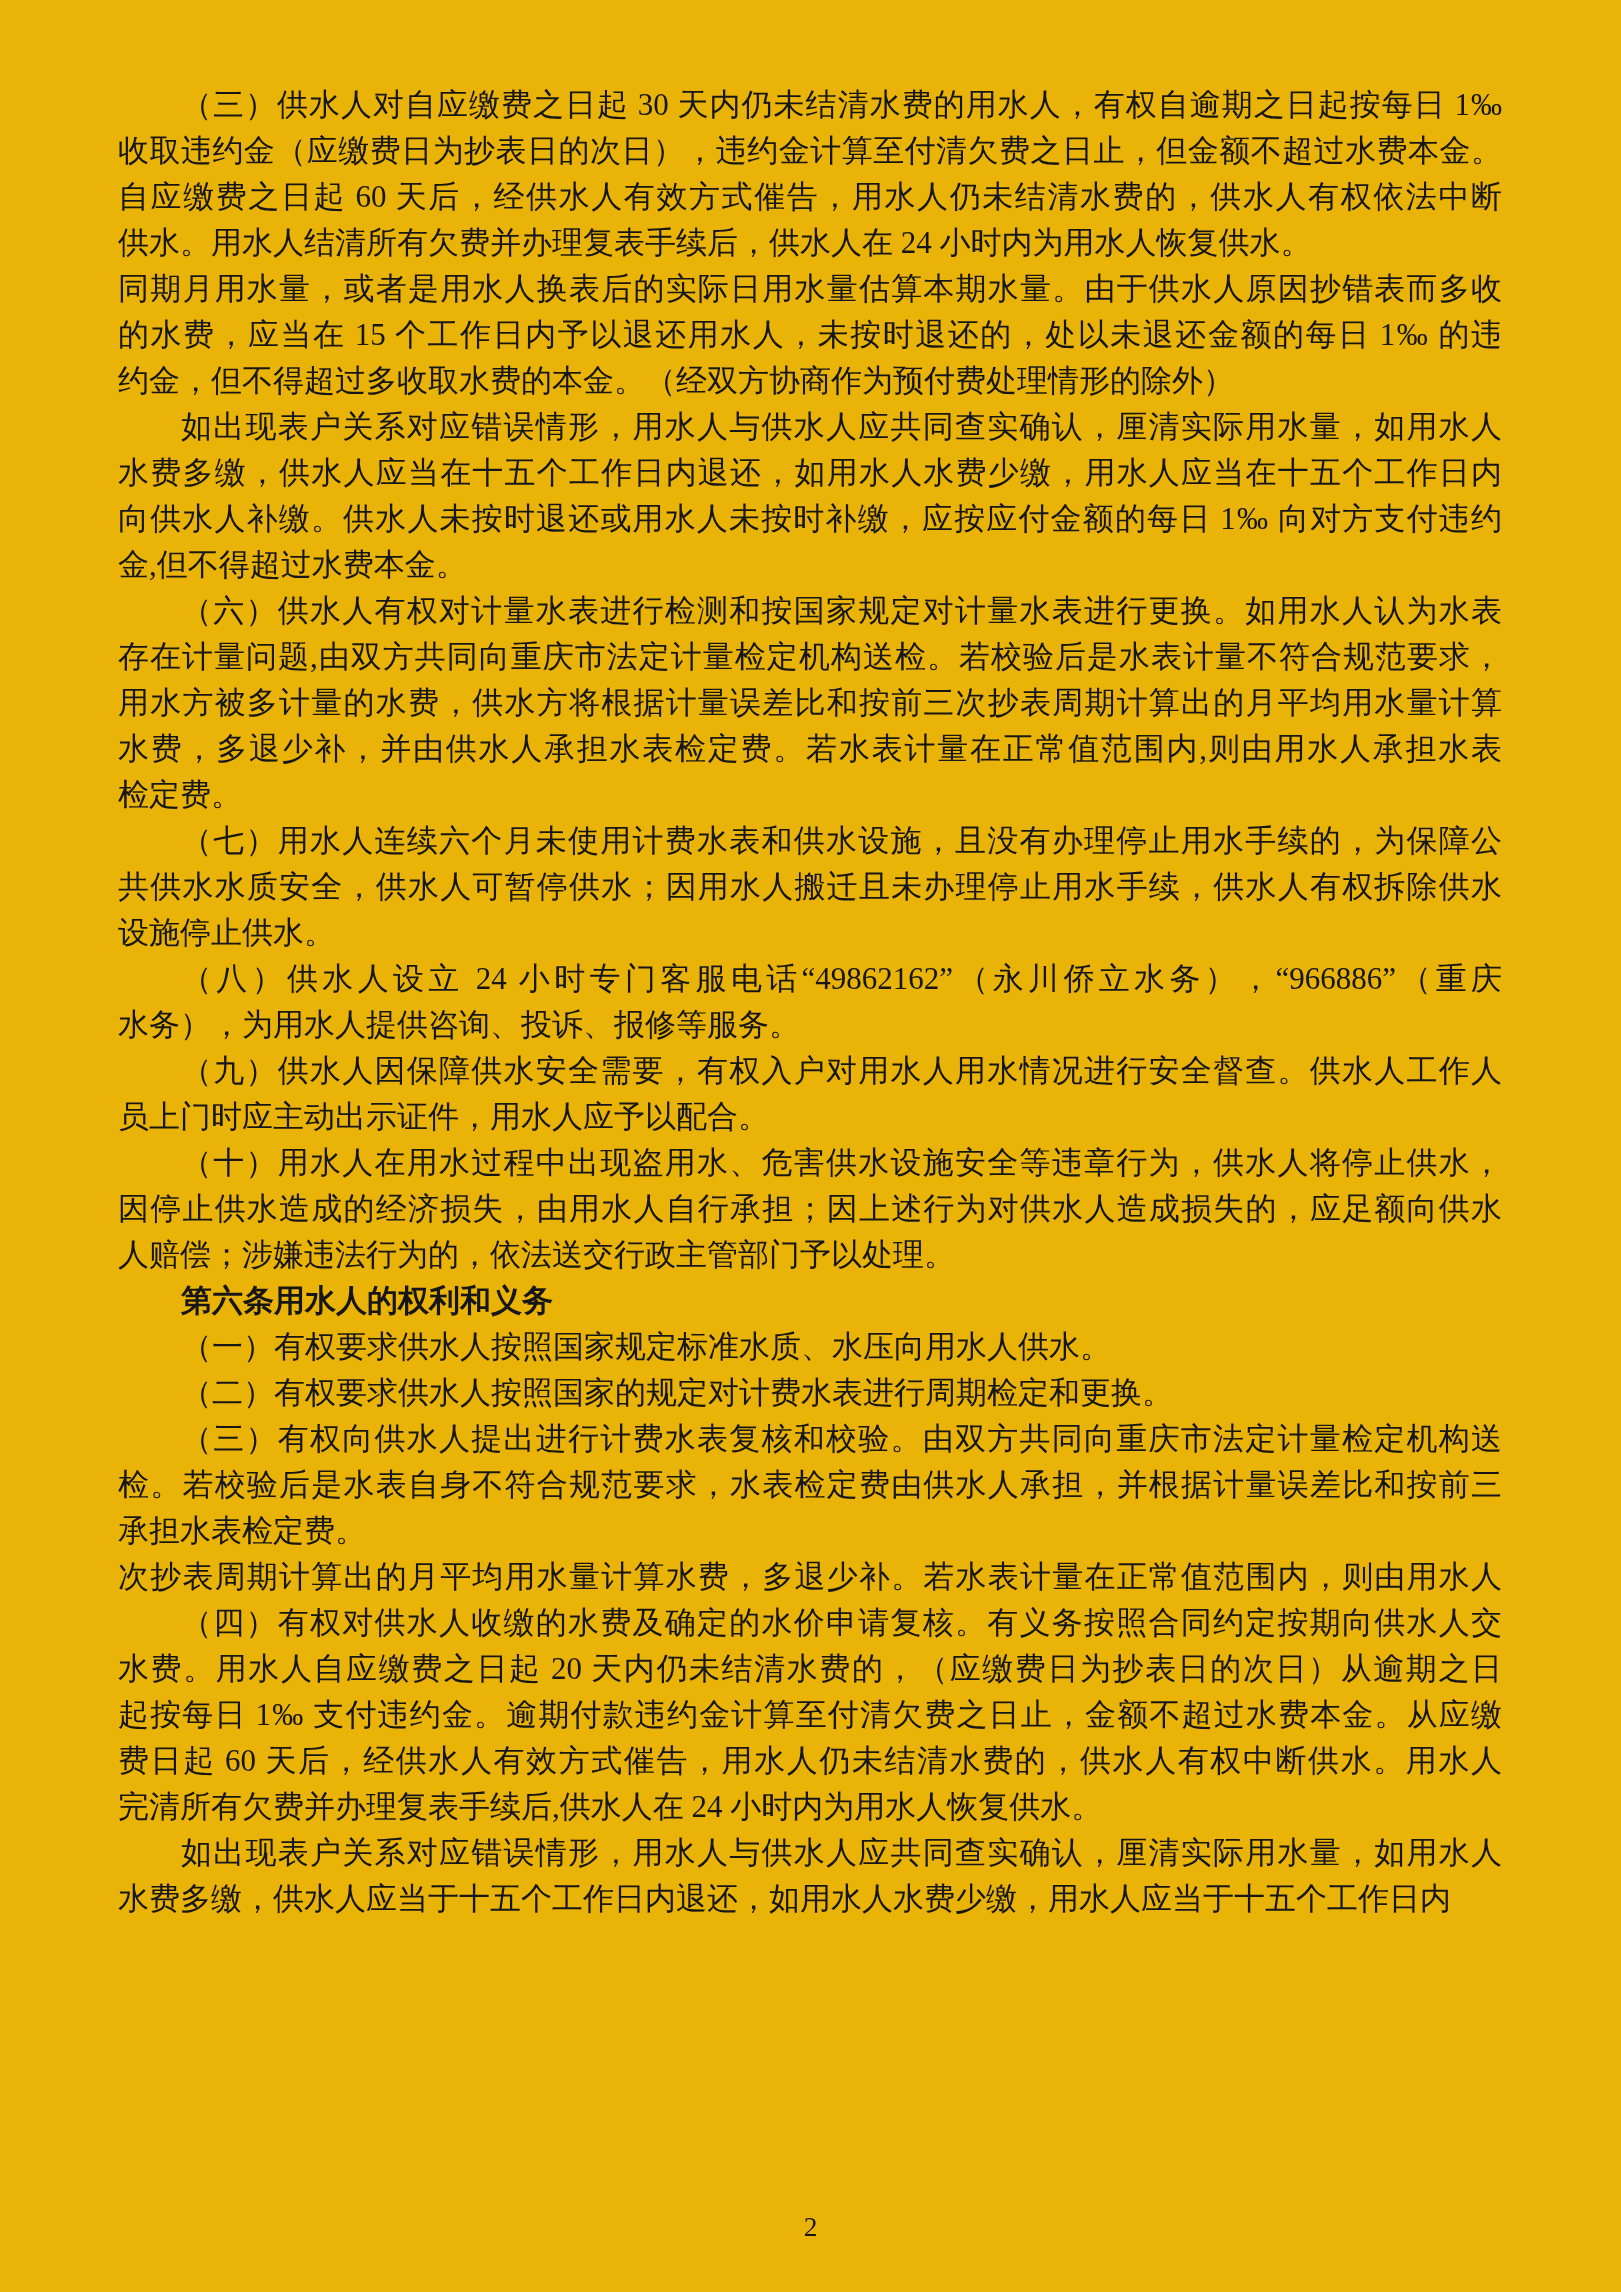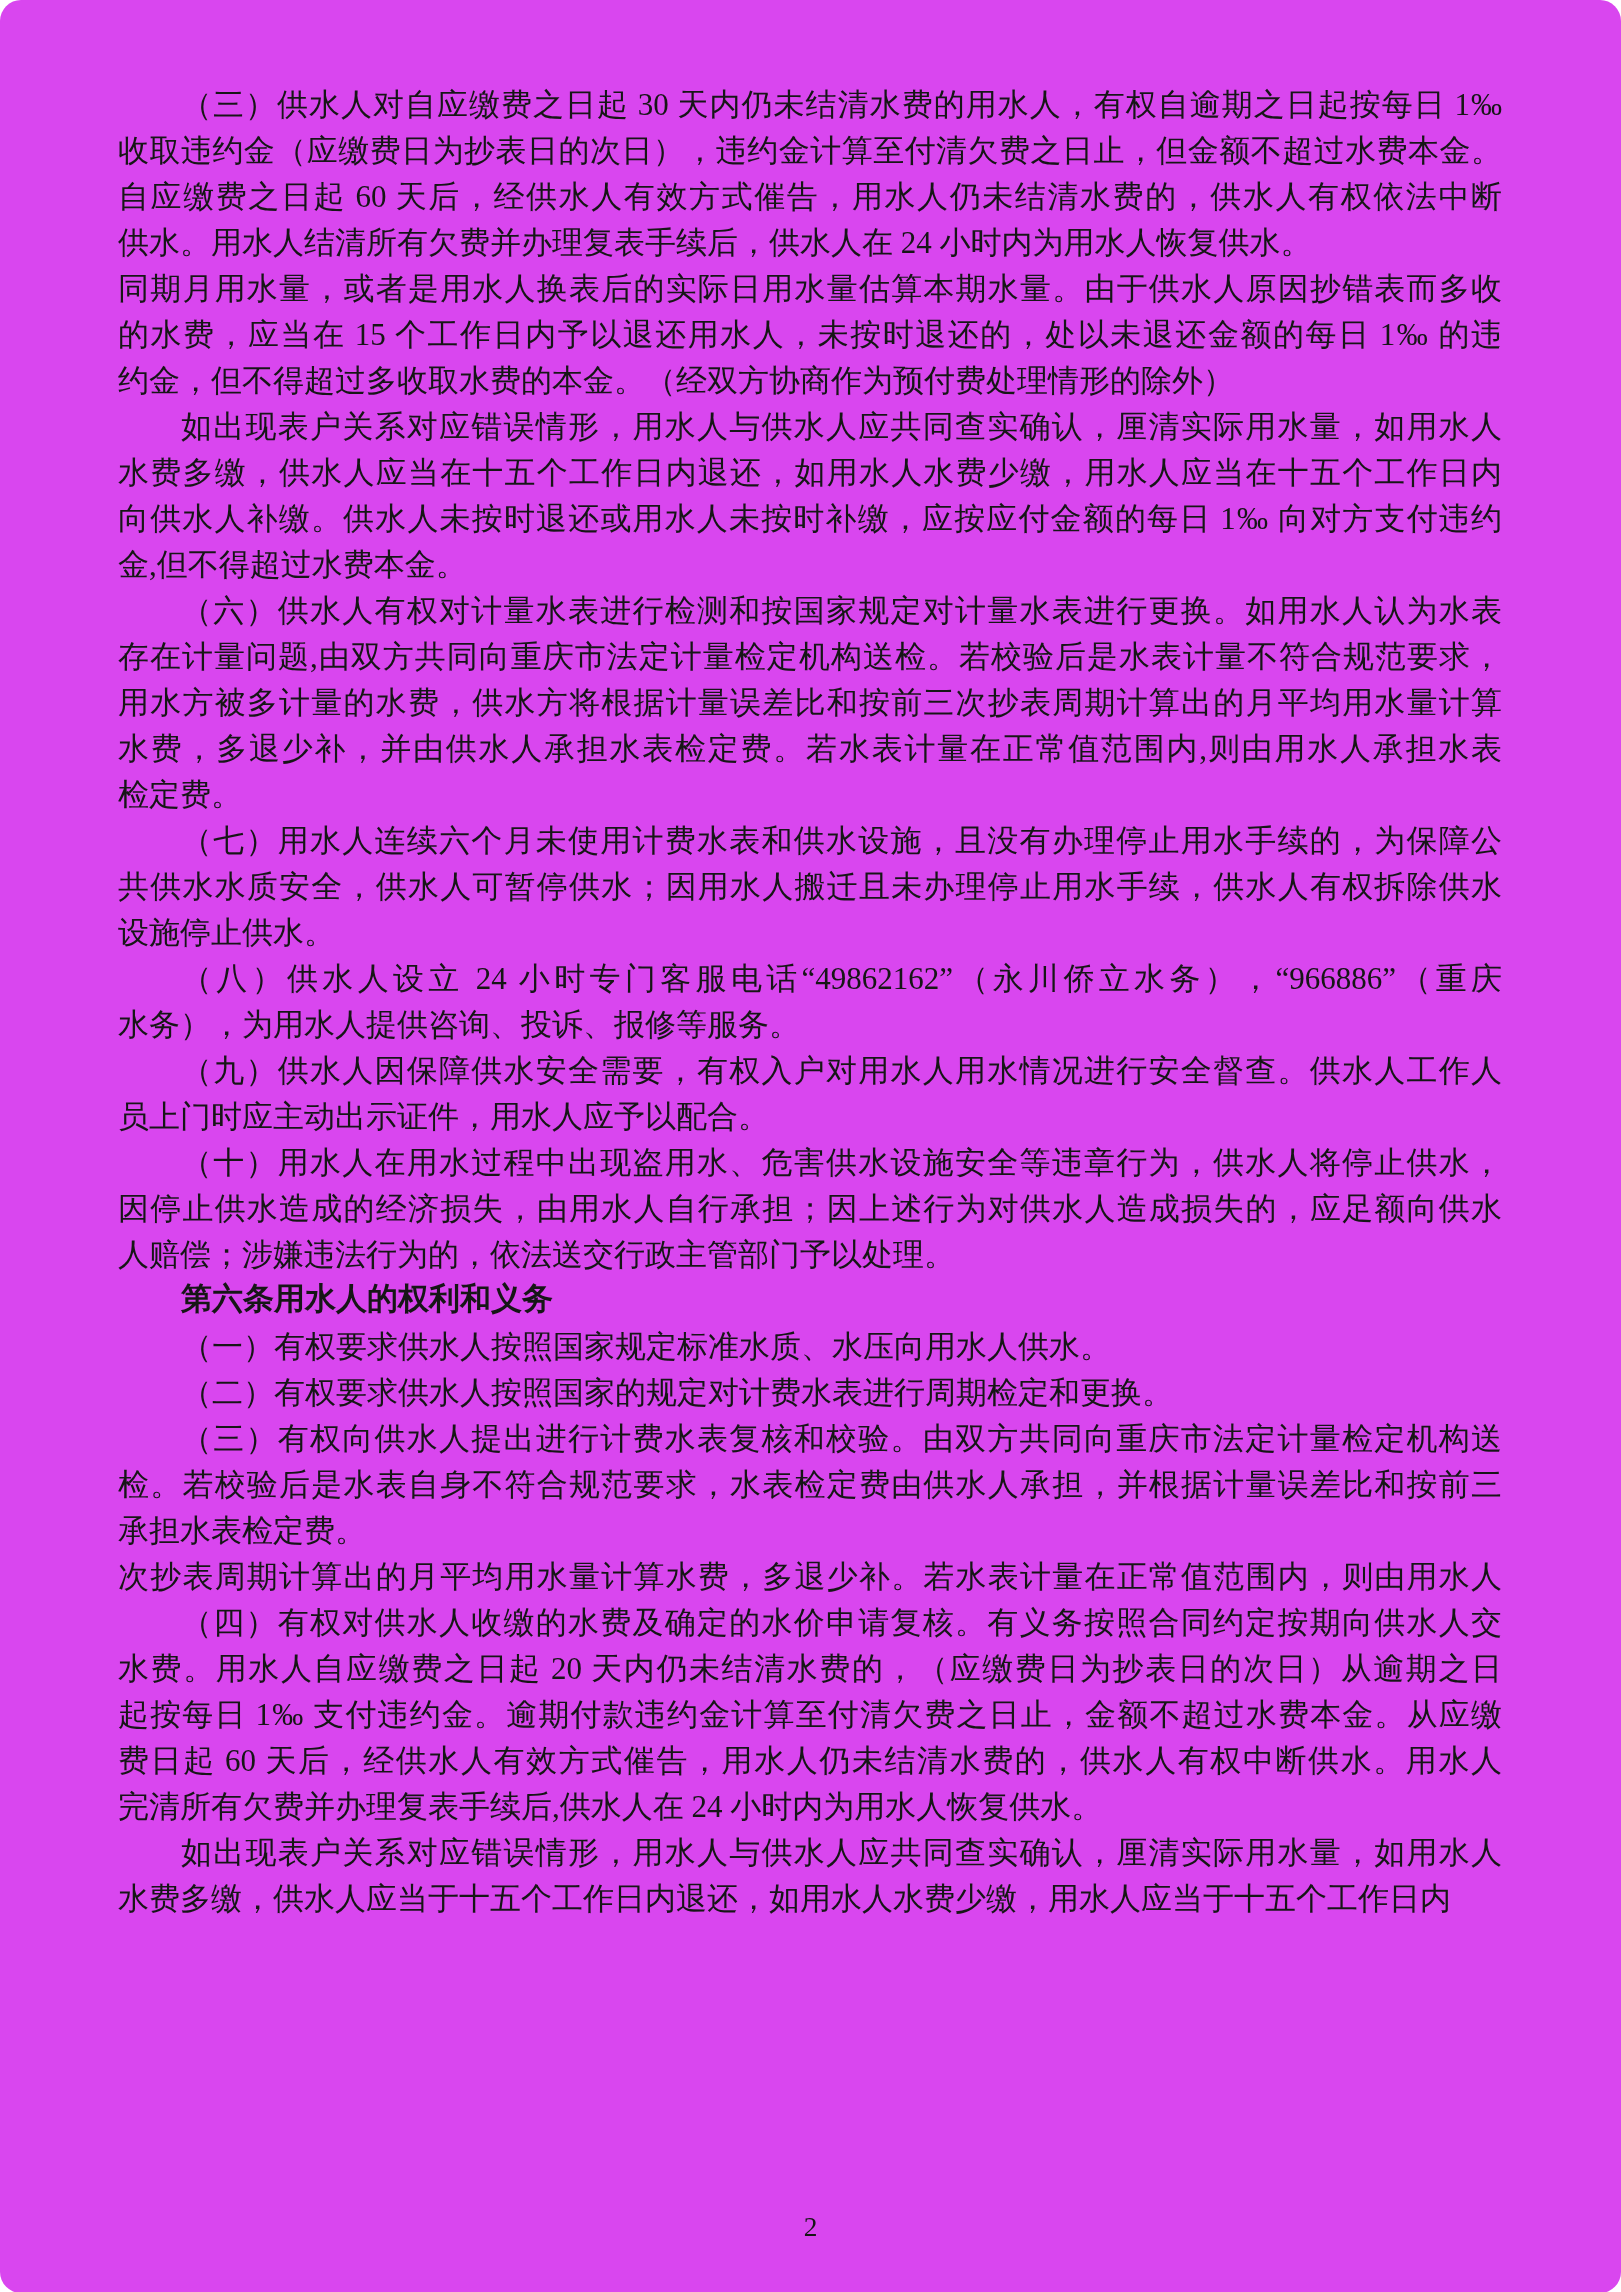--- a/index.html
+++ b/index.html
@@ -11,22 +11,21 @@
     height: 2293px;
     background: #ffffff;
     position: relative;
     font-family: "Liberation Serif", "DejaVu Serif", serif;
     color: #161616;
     overflow: hidden;
   }
   .page {
     position: absolute;
     inset: 0;
-    background: #d946ef;
-    border-radius: 21px;
+    background: #eab308;
   }
   .text-block {
     position: absolute;
     left: 118px;
     top: 82px;
     width: 1384px;
     font-size: 31px;
     line-height: 46px;
   }
   .para { margin: 0; padding: 0; }
@@ -36,21 +35,21 @@
     height: 46px;
     overflow: hidden;
   }
   .line.fill {
     text-align-last: justify;
   }
   .line.first {
     text-indent: 63px;
   }
   .para.heading .line {
-    font-family: Liberation Mono, monospace;
+    font-family: Liberation Serif, serif;
     font-weight: 700;
     text-align-last: auto;
   }
   .page-number {
     position: absolute;
     top: 2208px;
     left: 0;
     width: 100%;
     text-align: center;
     font-size: 27.4px;

